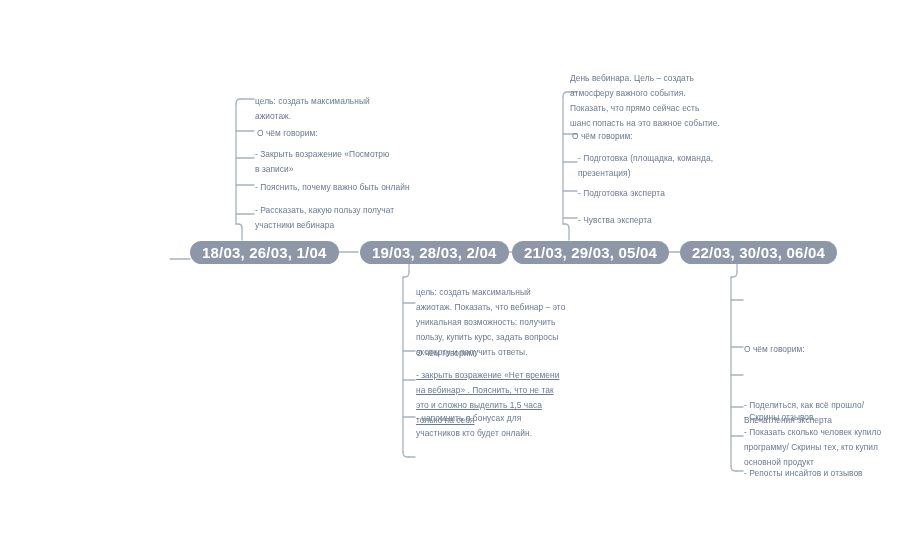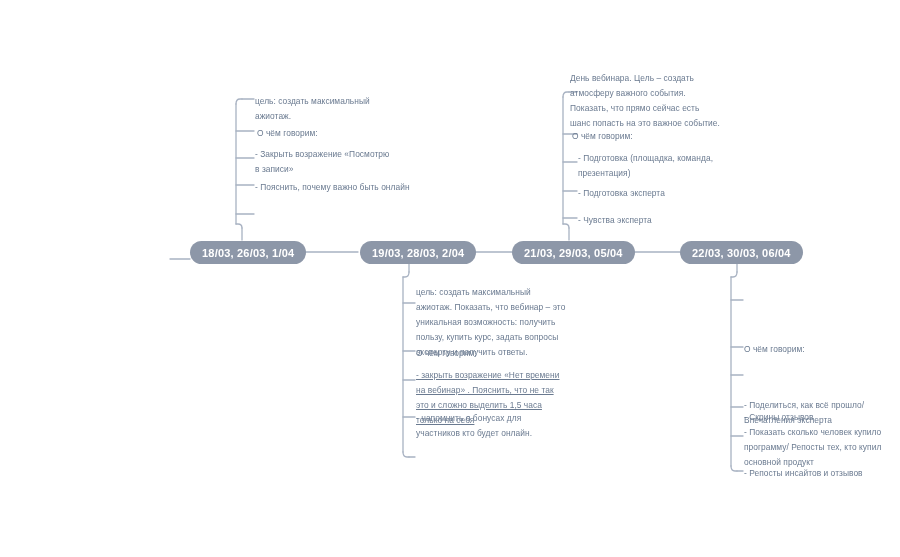--- a/index.html
+++ b/index.html
@@ -46,21 +46,21 @@
     padding: 2px 8px;
   }
 
   
   .branch-pill {
     position: absolute;
     height: 23px;
     background: #8d97a8;
     border-radius: 12px;
     color: #ffffff;
-    font-size: 11px;
+    font-size: 15px;
     font-weight: bold;
     display: flex;
     align-items: center;
     justify-content: center;
     white-space: nowrap;
     letter-spacing: 0.2px;
     box-sizing: border-box;
     padding: 0 12px;
     z-index: 4;
   }
@@ -148,20 +148,21 @@
   </svg>
 
 
   <div class="branch-pill" style="left:190px; top:241px;">
     <span>18/03, 26/03, 1/04</span>
   </div>
   <div class="leaf" style="left:255px; top:94px; width:152px;">цель: создать максимальный ажиотаж.</div>
   <div class="leaf" style="left:257px; top:126px; width:152px;">О чём говорим:</div>
   <div class="leaf" style="left:255px; top:147px; width:135px;">- Закрыть возражение «Посмотрю в записи»</div>
   <div class="leaf" style="left:255px; top:180px; width:160px;">- Пояснить, почему важно быть онлайн</div>
+  <div class="leaf" style="left:255px; top:203px; width:142px;">- Рассказать, какую пользу получат участники вебинара</div>
 
   <div class="branch-pill" style="left:360px; top:241px;">
     <span>19/03, 28/03, 2/04</span>
   </div>
   <div class="leaf" style="left:416px; top:285px; width:152px;">цель: создать максимальный ажиотаж. Показать, что вебинар – это уникальная возможность: получить пользу, купить курс, задать вопросы эксперту и получить ответы.</div>
   <div class="leaf" style="left:416px; top:346px; width:152px;">О чём говорим:</div>
   <div class="leaf" style="left:416px; top:368px; width:152px;text-decoration:underline;">- закрыть возражение «Нет времени на вебинар» . Пояснить, что не так это и сложно выделить 1,5 часа только на себя</div>
   <div class="leaf" style="left:416px; top:411px; width:150px;">- напомнить о бонусах  для участников кто будет онлайн.</div>
 
   <div class="branch-pill" style="left:512px; top:241px;">
@@ -172,16 +173,16 @@
   <div class="leaf" style="left:578px; top:151px; width:142px;">- Подготовка (площадка, команда, презентация)</div>
   <div class="leaf" style="left:578px; top:186px; width:152px;">- Подготовка эксперта</div>
   <div class="leaf" style="left:578px; top:213px; width:152px;">- Чувства эксперта</div>
 
   <div class="branch-pill" style="left:680px; top:241px;">
     <span>22/03, 30/03, 06/04</span>
   </div>
   <div class="leaf" style="left:744px; top:342px; width:150px;">О чём говорим:</div>
   <div class="leaf" style="left:744px; top:364px; width:150px;margin-top:34px;">- Поделиться, как всё  прошло/ Впечатления эксперта</div>
   <div class="leaf" style="left:744px; top:402px; width:150px;margin-top:8px;">- Скрины отзывов</div>
-  <div class="leaf" style="left:744px; top:425px; width:150px;">- Показать сколько человек купило программу/ Репосты тех, кто купил основной продукт</div>
+  <div class="leaf" style="left:744px; top:425px; width:150px;">- Показать сколько человек купило программу/ Скрины тех, кто купил основной продукт</div>
   <div class="leaf" style="left:744px; top:466px; width:150px;">- Репосты инсайтов и отзывов</div>
 
 </div>
 
 </body></html>

